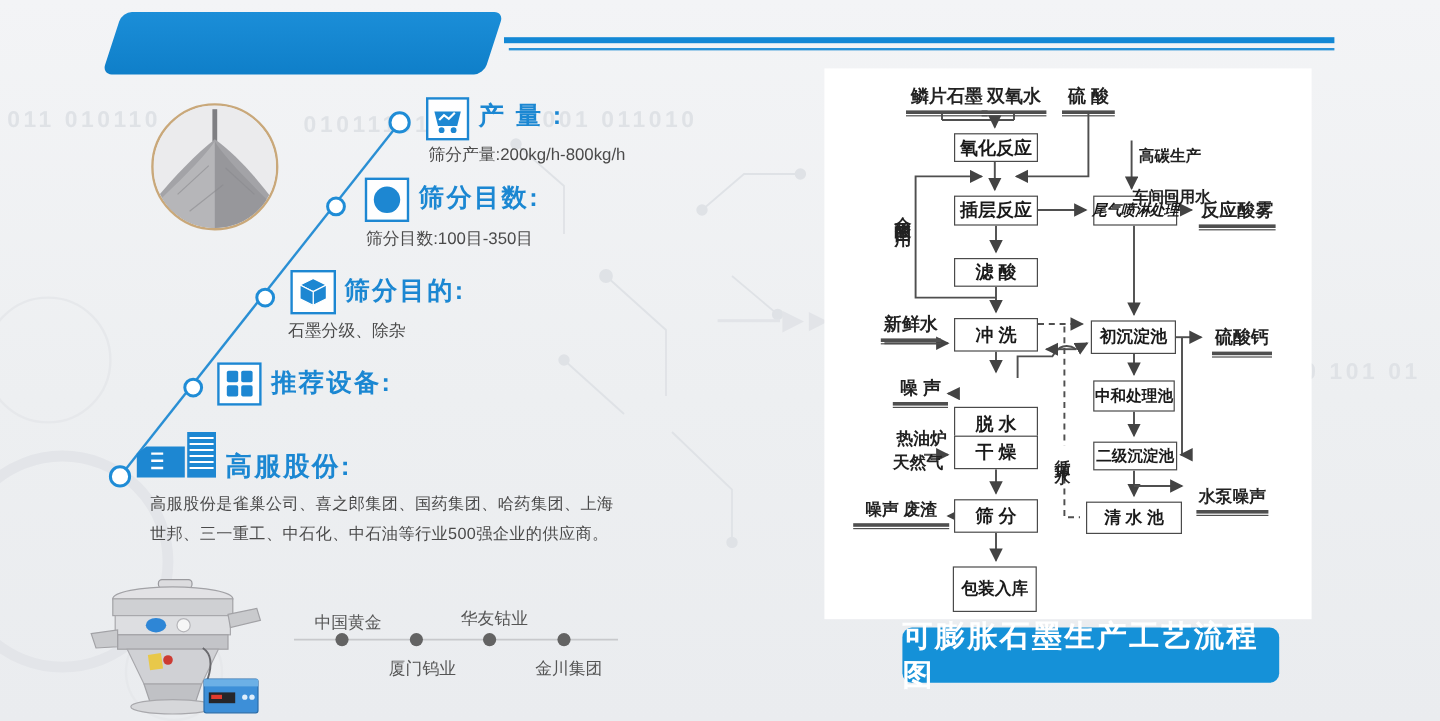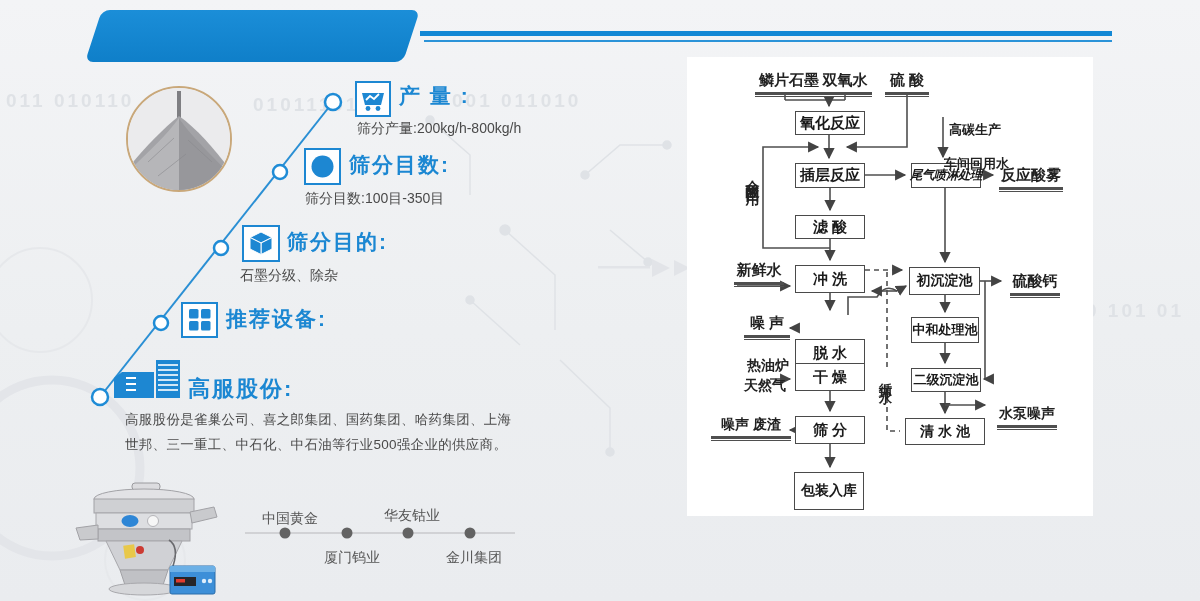--- a/index.html
+++ b/index.html
@@ -305,14 +305,15 @@
   <div class="flab ul2" style="left:734px; top:261px; width:50px;">新鲜水</div>
   <div class="flab ul2" style="left:1010px; top:272px; width:50px;">硫酸钙</div>
   <div class="flab ul2" style="left:744px; top:314px; width:46px;">噪 声</div>
   <div class="flab" style="left:747px; top:357px; font-size:14px;">热油炉</div>
   <div class="flab" style="left:744px; top:377px; font-size:14px;">天然气</div>
   <div class="flab ul2" style="left:711px; top:416px; width:80px; font-size:14px;">噪声 废渣</div>
   <div class="flab ul2" style="left:997px; top:405px; width:60px; font-size:14px;">水泵噪声</div>
 
   <div class="vtext abs" style="left:879px; top:371px; background:#fff; padding:2px 0; font-size:13px;">循环水</div>
 
+  <div class="bottom-banner">可膨胀石墨生产工艺流程图</div>
 
 </div>
 
 </body></html>

